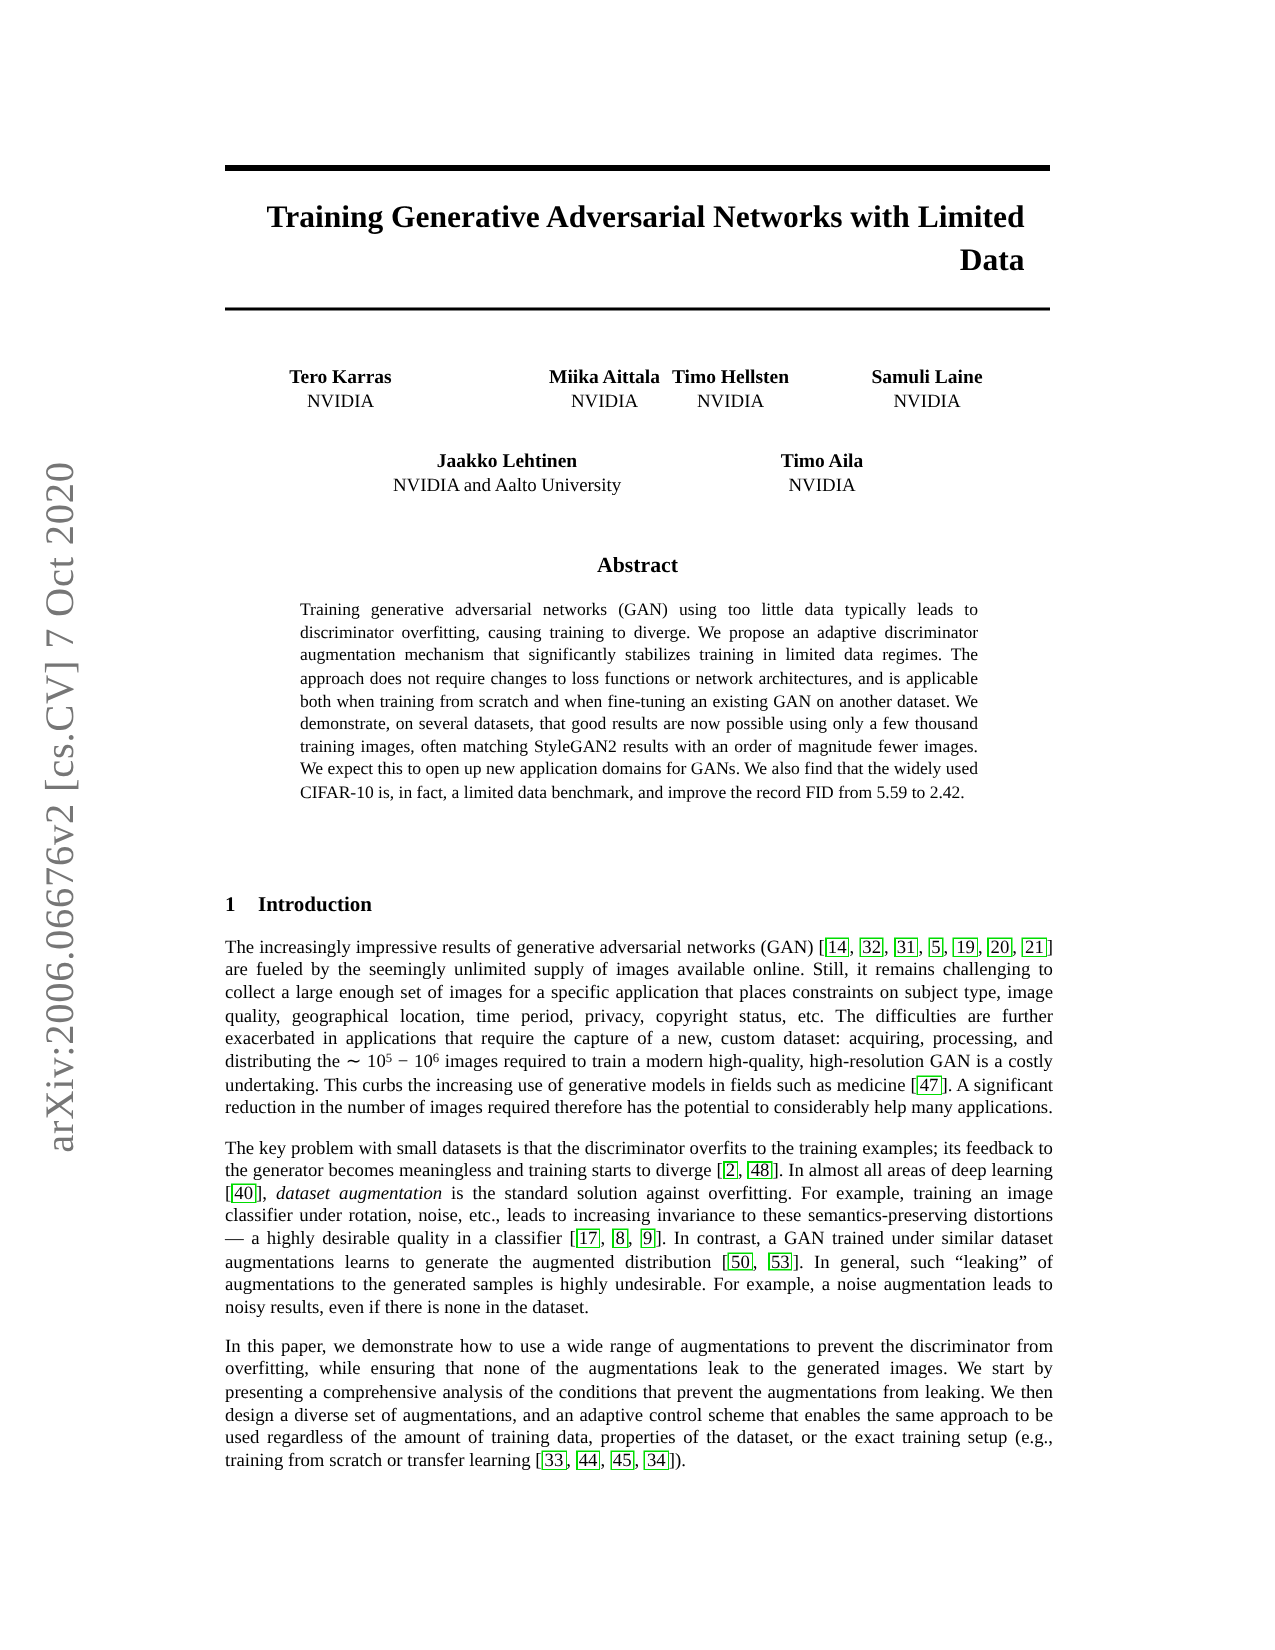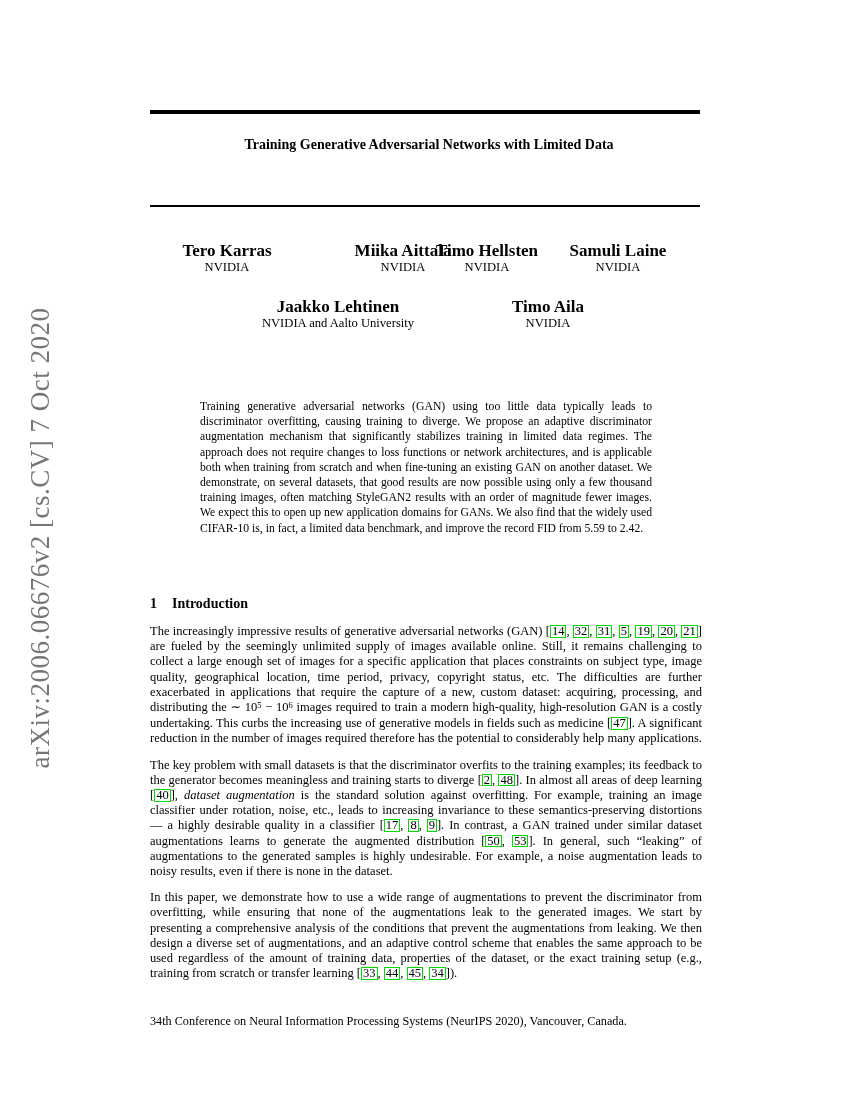--- a/index.html
+++ b/index.html
@@ -9,26 +9,26 @@
   }
   .arxiv-stamp {
     position:absolute; left:40px; top:538px;
     transform:translate(-50%,-50%) rotate(-90deg);
     white-space:nowrap; font-size:27px; color:#767676; letter-spacing:0.5px;
   }
   .rule { position:absolute; left:150px; width:550px; background:#000; }
   .rule-top { top:110px; height:4px; }
   .rule-bottom { top:205px; height:2px; }
   .title {
-    position:absolute; left:154px; top:130px; width:550px; margin:0;
-    text-align:center; font-size:14px; line-height:29px; font-weight:bold;
+    position:absolute; left:133px; top:130px; width:550px; margin:0;
+    text-align:right; font-size:21px; line-height:29px; font-weight:bold;
   }
   .title > span { display:inline-block; max-width:520px; }
   .author { position:absolute; transform:translateX(-50%); text-align:center; white-space:nowrap; }
-  .author-name { font-weight:bold; font-size:17px; line-height:16px; }
+  .author-name { font-weight:bold; font-size:13px; line-height:16px; }
   .author-affil { font-size:12.6px; line-height:16px; }
   .abstract-head {
     position:absolute; left:150px; top:369px; width:550px;
     text-align:center; font-weight:bold; font-size:14.5px;
   }
   .abstract-body {
     position:absolute; left:200px; top:399px; width:452px;
     font-size:11.7px; line-height:15.2px; text-align:justify;
   }
   .section-head { position:absolute; left:150px; top:596px; font-size:14px; font-weight:bold; }
@@ -74,27 +74,27 @@
   </div>
   <div class="author" style="left:338px; top:299px;">
     <div class="author-name">Jaakko Lehtinen</div>
     <div class="author-affil">NVIDIA and Aalto University</div>
   </div>
   <div class="author" style="left:548px; top:299px;">
     <div class="author-name">Timo Aila</div>
     <div class="author-affil">NVIDIA</div>
   </div>
 
+  <div class="abstract-head">Abstract</div>
   <div class="abstract-body">Training generative adversarial networks (GAN) using too little data typically leads to discriminator overfitting, causing training to diverge. We propose an adaptive discriminator augmentation mechanism that significantly stabilizes training in limited data regimes. The approach does not require changes to loss functions or network architectures, and is applicable both when training from scratch and when fine-tuning an existing GAN on another dataset. We demonstrate, on several datasets, that good results are now possible using only a few thousand training images, often matching StyleGAN2 results with an order of magnitude fewer images. We expect this to open up new application domains for GANs. We also find that the widely used CIFAR-10 is, in fact, a limited data benchmark, and improve the record FID from 5.59 to 2.42.</div>
 
   <div class="section-head">
     <span class="sect-num">1</span><span class="sect-title">Introduction</span>
   </div>
 
   <div class="body-col">
     <p class="para"><span>The increasingly impressive results of generative adversarial networks (GAN) [</span><span class="cite">14</span><span>, </span><span class="cite">32</span><span>, </span><span class="cite">31</span><span>, </span><span class="cite">5</span><span>, </span><span class="cite">19</span><span>, </span><span class="cite">20</span><span>, </span><span class="cite">21</span><span>] are fueled by the seemingly unlimited supply of images available online. Still, it remains challenging to collect a large enough set of images for a specific application that places constraints on subject type, image quality, geographical location, time period, privacy, copyright status, etc. The difficulties are further exacerbated in applications that require the capture of a new, custom dataset: acquiring, processing, and distributing the ∼ 10</span><span class="sup">5</span><span> − 10</span><span class="sup">6</span><span> images required to train a modern high-quality, high-resolution GAN is a costly undertaking. This curbs the increasing use of generative models in fields such as medicine [</span><span class="cite">47</span><span>]. A significant reduction in the number of images required therefore has the potential to considerably help many applications.</span></p>
     <p class="para"><span>The key problem with small datasets is that the discriminator overfits to the training examples; its feedback to the generator becomes meaningless and training starts to diverge [</span><span class="cite">2</span><span>, </span><span class="cite">48</span><span>]. In almost all areas of deep learning [</span><span class="cite">40</span><span>], </span><span class="it">dataset augmentation</span><span> is the standard solution against overfitting. For example, training an image classifier under rotation, noise, etc., leads to increasing invariance to these semantics-preserving distortions — a highly desirable quality in a classifier [</span><span class="cite">17</span><span>, </span><span class="cite">8</span><span>, </span><span class="cite">9</span><span>]. In contrast, a GAN trained under similar dataset augmentations learns to generate the augmented distribution [</span><span class="cite">50</span><span>, </span><span class="cite">53</span><span>]. In general, such “leaking” of augmentations to the generated samples is highly undesirable. For example, a noise augmentation leads to noisy results, even if there is none in the dataset.</span></p>
     <p class="para"><span>In this paper, we demonstrate how to use a wide range of augmentations to prevent the discriminator from overfitting, while ensuring that none of the augmentations leak to the generated images. We start by presenting a comprehensive analysis of the conditions that prevent the augmentations from leaking. We then design a diverse set of augmentations, and an adaptive control scheme that enables the same approach to be used regardless of the amount of training data, properties of the dataset, or the exact training setup (e.g., training from scratch or transfer learning [</span><span class="cite">33</span><span>, </span><span class="cite">44</span><span>, </span><span class="cite">45</span><span>, </span><span class="cite">34</span><span>]).</span></p>
   </div>
 
-  <div class="footer">34th Conference on Neural Information Processing Systems (NeurIPS 2020), Vancouver, Canada.</div>
 
 </div>
 
 </body></html>

